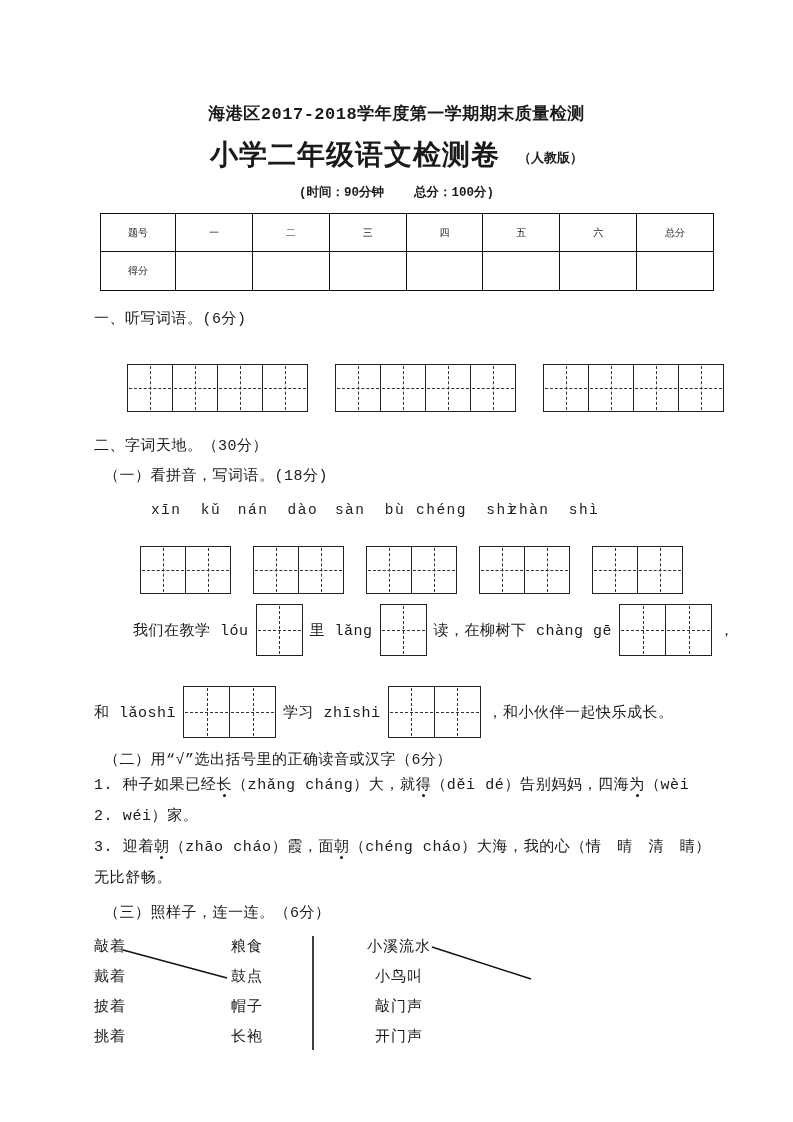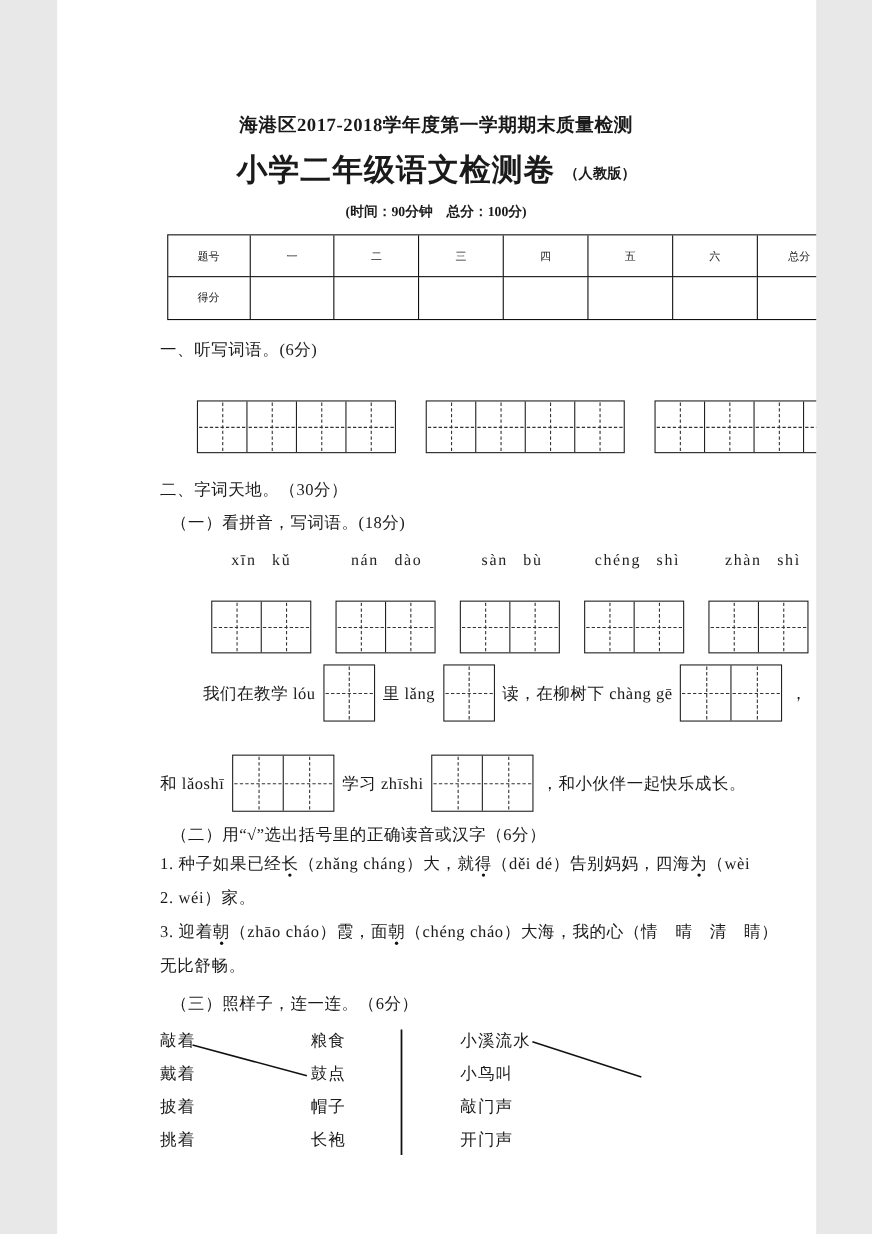--- a/index.html
+++ b/index.html
@@ -1,22 +1,22 @@
 <!DOCTYPE html>
 <html><head>
 <meta charset="utf-8">
 <style>
   html,body{margin:0;padding:0;background:#e8e8e8;}
   .page{
     position:relative;
-    width:690px;height:1122px;
+    width:793px;height:1122px;
     margin:0 auto;
     background:#ffffff;
     color:#1a1a1a;
-    font-family:Liberation Serif, serif;
+    font-family:Liberation Mono, monospace;
     overflow:hidden;
   }
   
   .title1{position:absolute;top:102px;left:0;width:100%;text-align:center;
     font-size:17px;font-weight:bold;letter-spacing:.5px;}
   .title2{position:absolute;top:136px;left:0;width:100%;text-align:center;
     font-size:28px;font-weight:bold;letter-spacing:1px;}
   .title2 .edition{font-size:13px;letter-spacing:0;vertical-align:2px;}
   .meta{position:absolute;top:184px;left:0;width:100%;text-align:center;
     font-size:12.5px;font-weight:bold;white-space:pre;}
@@ -32,39 +32,39 @@
   
   .tzg{display:inline-flex;border:1.6px solid #222;background:#fff;box-sizing:border-box;}
   .tzg .cell{width:44px;height:46px;position:relative;border-right:1.6px solid #222;}
   .tzg .cell:last-child{border-right:none;}
   .tzg .cell::before{content:"";position:absolute;left:1px;right:1px;top:50%;
     border-top:1.3px dashed #333;}
   .tzg .cell::after{content:"";position:absolute;top:1px;bottom:1px;left:50%;
     border-left:1.3px dashed #333;}
   .grid-row{position:absolute;display:flex;}
   
-  .pinyin-row{position:absolute;top:502px;left:140px;display:flex;gap:22px;
+  .pinyin-row{position:absolute;top:502px;left:140px;display:flex;
     font-size:14.5px;letter-spacing:1.5px;word-spacing:9px;color:#222;}
   .pinyin-row span{width:92px;text-align:center;white-space:nowrap;}
   
   .rich-line{position:absolute;display:flex;align-items:center;
     font-size:15px;letter-spacing:.5px;}
   .rich-line .tzg{margin:0 7px;}
   .rich-line .cell{width:45px;height:50px;}
   
   .choose{position:absolute;top:775px;left:94px;width:650px;
     font-size:15px;letter-spacing:.6px;}
   .choose .cline{height:31px;line-height:22px;}
   .em-dot{position:relative;}
   .em-dot::after{content:"";position:absolute;left:50%;margin-left:-1.5px;bottom:-3px;
     width:3px;height:3px;border-radius:50%;background:#111;}
   
   .match-col{position:absolute;top:939px;display:flex;flex-direction:column;
     row-gap:13px;font-size:15px;letter-spacing:1px;}
-  .match-col .mi{height:17px;line-height:17px;}
+  .match-col .mi{height:17px;line-height:17px;text-align:center;}
   .match-svg{position:absolute;top:930px;left:85px;}
 </style>
 </head>
 <body>
 
 <div class="page">
 
   <div class="title1">海港区2017-2018学年度第一学期期末质量检测</div>
   <div class="title2">
     <span>小学二年级语文检测卷</span>

